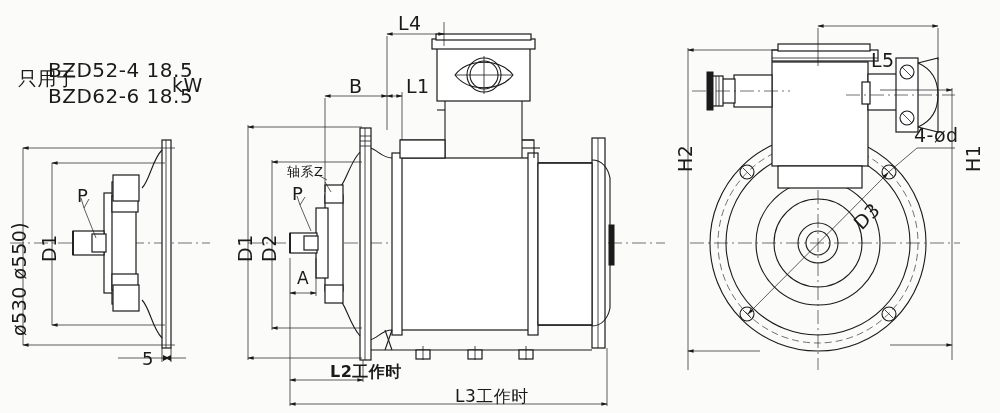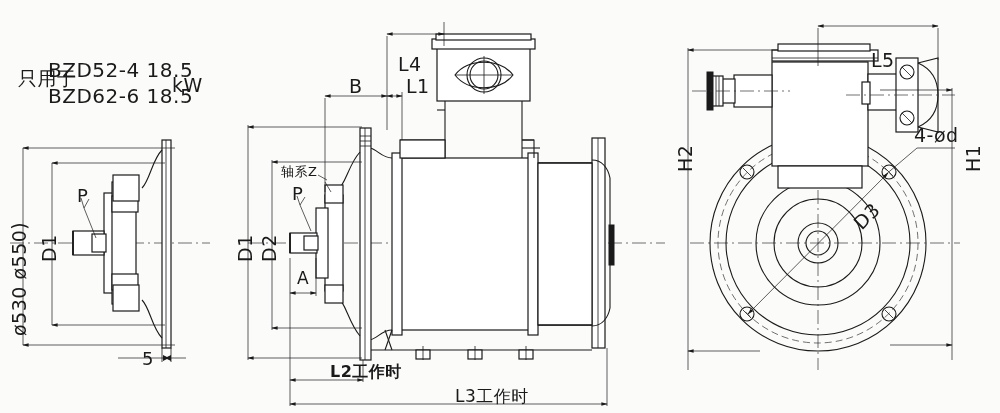--- a/index.html
+++ b/index.html
@@ -267,27 +267,27 @@
 <div class="lbl" style="left:18px;top:66px;font-size:19px;">只用于</div>
 <div class="lbl" style="left:48px;top:58px;font-size:20px;">BZD52-4 18.5</div>
 <div class="lbl" style="left:48px;top:84px;font-size:20px;">BZD62-6 18.5</div>
 <div class="lbl" style="left:172px;top:74px;font-size:19px;">kW</div>
 
 <div class="lbl vert" style="left:8px;top:336px;font-size:19px;">ø530 ø550)</div>
 <div class="lbl vert" style="left:38px;top:262px;font-size:19px;">D1</div>
 <div class="lbl" style="left:77px;top:185px;font-size:18px;">P</div>
 <div class="lbl" style="left:142px;top:348px;font-size:18px;">5</div>
 
-<div class="lbl" style="left:398px;top:12px;font-size:19px;margin-top:41px;">L4</div>
+<div class="lbl" style="left:398px;top:12px;font-size:19px;">L4</div>
 <div class="lbl" style="left:349px;top:75px;font-size:19px;">B</div>
 <div class="lbl" style="left:406px;top:75px;font-size:19px;">L1</div>
 <div class="lbl vert" style="left:234px;top:262px;font-size:19px;">D1</div>
 <div class="lbl vert" style="left:258px;top:262px;font-size:19px;">D2</div>
 <div class="lbl" style="left:292px;top:183px;font-size:18px;">P</div>
-<div class="lbl" style="left:281px;top:163px;font-size:13px;">轴系Z</div>
+<div class="lbl" style="left:287px;top:163px;font-size:13px;">轴系Z</div>
 <div class="lbl" style="left:297px;top:268px;font-size:17px;">A</div>
 <div class="lbl" style="left:330px;top:362px;font-size:16px;font-weight:bold;">L2工作时</div>
 <div class="lbl" style="left:455px;top:385px;font-size:17px;text-align:right;">L3工作时</div>
 
 <div class="lbl" style="left:871px;top:6px;font-size:19px;margin-top:43px;">L5</div>
 <div class="lbl vert" style="left:674px;top:172px;font-size:19px;">H2</div>
 <div class="lbl vert" style="left:962px;top:172px;font-size:19px;">H1</div>
 <div class="lbl" style="left:914px;top:124px;font-size:19px;">4-ød</div>
 <div class="lbl diag" style="left:849px;top:218px;font-size:19px;transform:rotate(-45deg);">D3</div>
 

